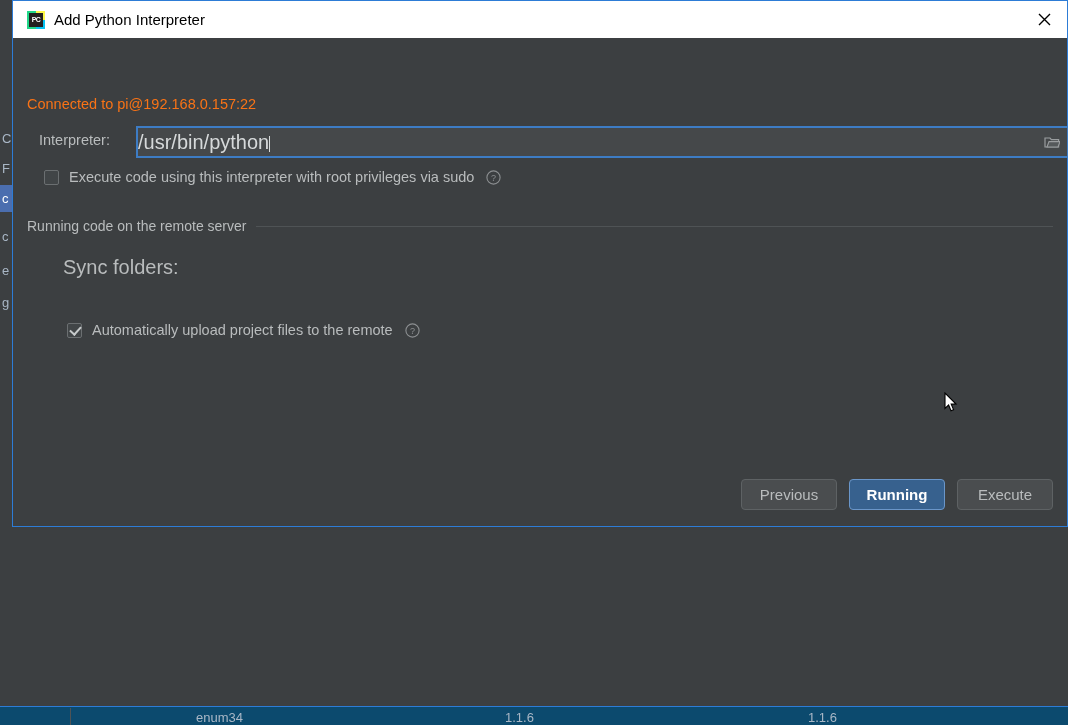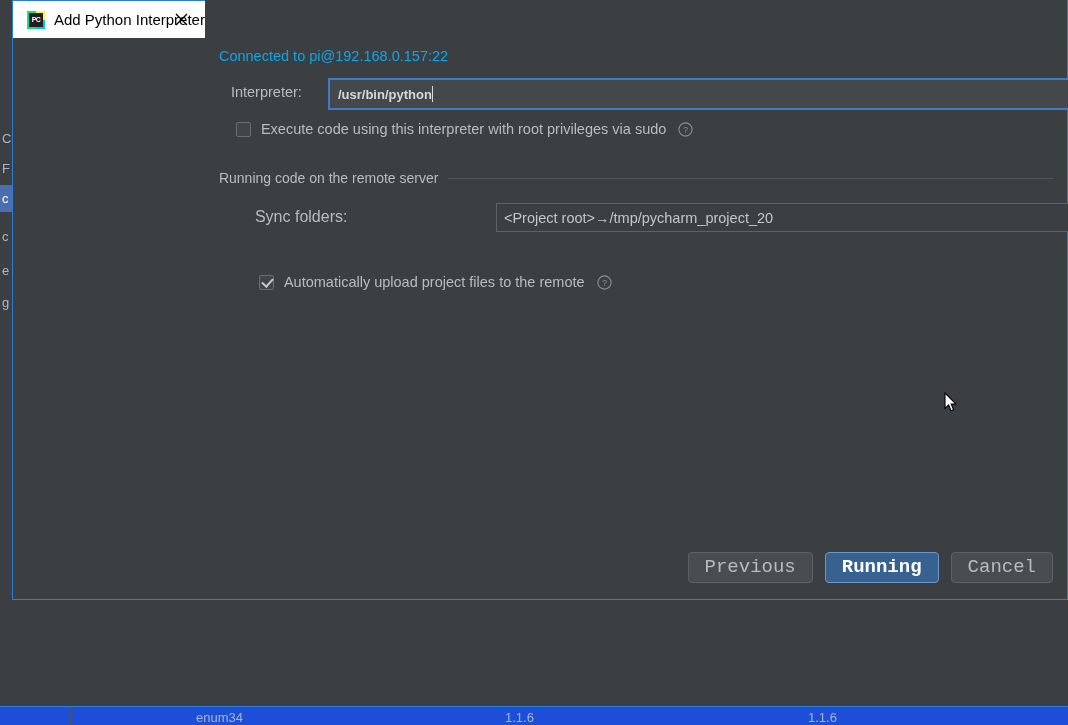--- a/index.html
+++ b/index.html
@@ -44,21 +44,21 @@
   .bg-list-item.selected {
     background: #4b6eaf;
     color: #ffffff;
   }
   #ide-bottom-table {
     position: absolute;
     left: 0;
     top: 706px;
     width: 1068px;
     height: 19px;
-    background: #1d4ed8;
+    background: #0c4a6e;
     border-top: 1px solid #2d7cd6;
   }
   .bg-cell {
     position: absolute;
     color: #a9b7c6;
     font-size: 13px;
     white-space: nowrap;
     top: 3px;
   }
   #bg-col-sep-1 {
@@ -67,27 +67,28 @@
     width: 1px; height: 18px;
     background: #4f5355;
   }
 
   
   #dialog {
     position: absolute;
     left: 12px;
     top: 0;
     width: 1056px;
-    height: 600px;
+    height: 527px;
     box-sizing: border-box;
     border: 1px solid #2d7cd6;
     border-top: none;
     background: #3c3f41;
     display: flex;
-    flex-direction: row;
+    flex-direction: column;
+    gap: 10px;
   }
 
   
   #titlebar {
     height: 38px;
     background: #ffffff;
     display: flex;
     align-items: center;
     flex: none;
     position: relative;
@@ -137,21 +138,21 @@
     flex: 1;
     position: relative;
     padding: 0;
   }
 
   .conn-status {
     position: absolute;
     left: 14px;
     top: 48px;
     font-size: 14.5px;
-    color: #0ea5e9;
+    color: #f97316;
     white-space: nowrap;
   }
 
   
   #interpreter-row {
     position: absolute;
     left: 26px;
     top: 78px;
     width: 1030px;
     height: 32px;
@@ -171,26 +172,24 @@
     right: 0;
     height: 32px;
     box-sizing: border-box;
     background: #45484a;
     border: 2px solid #3d7cc4;
     display: flex;
     align-items: center;
   }
   #interpreter-value {
     flex: 1;
-    padding-left: 8px;
-    font-size: 13px;
+    font-size: 20px;
     color: #d6d9da;
     white-space: nowrap;
     overflow: hidden;
-    font-weight: bold;
   }
   .text-caret {
     display: inline-block;
     width: 1px;
     height: 16px;
     background: #d6d9da;
     vertical-align: -3px;
     margin-left: 0px;
   }
   .folder-btn {
@@ -276,21 +275,21 @@
     position: absolute;
     left: 50px;
     top: 203px;
     width: 994px;
     height: 29px;
   }
   #sync-label {
     position: absolute;
     left: 0;
     top: 5px;
-    font-size: 16px;
+    font-size: 20px;
     color: #b9bcbd;
     white-space: nowrap;
   }
   #sync-field {
     position: absolute;
     left: 241px;
     top: 0;
     right: 0;
     height: 29px;
     box-sizing: border-box;
@@ -337,22 +336,22 @@
     justify-content: flex-end;
     padding-right: 14px;
     box-sizing: border-box;
   }
   .dlg-btn {
     height: 31px;
     min-width: 96px;
     box-sizing: border-box;
     margin-left: 12px;
     border-radius: 4px;
-    font-size: 19px;
-    font-family: Liberation Mono, monospace;
+    font-size: 15px;
+    font-family: Liberation Sans, sans-serif;
     display: flex;
     align-items: center;
     justify-content: center;
     padding: 0 16px;
     cursor: default;
     border: 1px solid #5e6264;
     background: #4a4d4f;
     color: #b9bcbd;
     white-space: nowrap;
   }
@@ -441,47 +440,38 @@
       </div>
     </div>
 
     <div id="section-remote">
       <div id="section-remote-label">Running code on the remote server</div>
       <div id="section-remote-line"></div>
     </div>
 
     <div id="sync-row">
       <div id="sync-label">Sync folders:</div>
-      <div id="sync-field">
-        <div id="sync-value">&lt;Project root&gt;→/tmp/pycharm_project_20</div>
-        <div class="folder-btn">
-          <svg width="16" height="14" viewBox="0 0 16 14">
-            <path d="M1 3 L6 3 L7.4 4.6 L14.6 4.6 L14.6 12 L1 12 Z" fill="none" stroke="#8b8e90" stroke-width="1.2"></path>
-            <path d="M3 12 L5 6.6 L16 6.6 L14 12 Z" fill="#4c5052" stroke="#8b8e90" stroke-width="1.1"></path>
-          </svg>
-        </div>
-      </div>
     </div>
 
 
     <div id="auto-upload-row">
       <div class="cb checked"></div>
       <div class="cb-label">Automatically upload project files to the remote</div>
       <div class="help-icon">
         <svg width="15" height="15" viewBox="0 0 15 15">
           <circle cx="7.5" cy="7.5" r="6.6" fill="none" stroke="#8c8f91" stroke-width="1.1"></circle>
           <text x="7.5" y="11" text-anchor="middle" font-size="9" fill="#8c8f91" font-family="Liberation Sans, sans-serif">?</text>
         </svg>
       </div>
     </div>
 
     <div id="button-bar">
       <div class="dlg-btn">Previous</div>
       <div class="dlg-btn primary">Running</div>
-      <div class="dlg-btn">Cancel</div>
+      <div class="dlg-btn">Execute</div>
     </div>
 
   </div>
 </div>
 
 <div id="mouse-cursor">
   <svg width="14" height="22" viewBox="0 0 14 22">
     <path d="M1 1 L1 16.5 L4.6 13 L7 18.8 L9.6 17.7 L7.2 12.1 L12 12 Z" fill="#ffffff" stroke="#000000" stroke-width="1.1" stroke-linejoin="miter"></path>
   </svg>
 </div>

